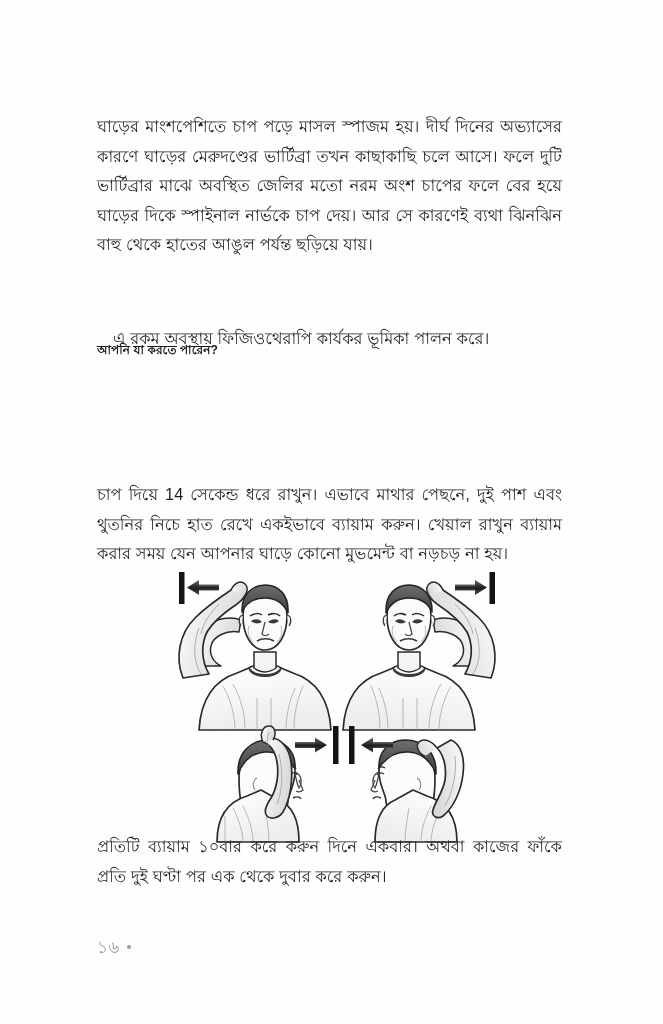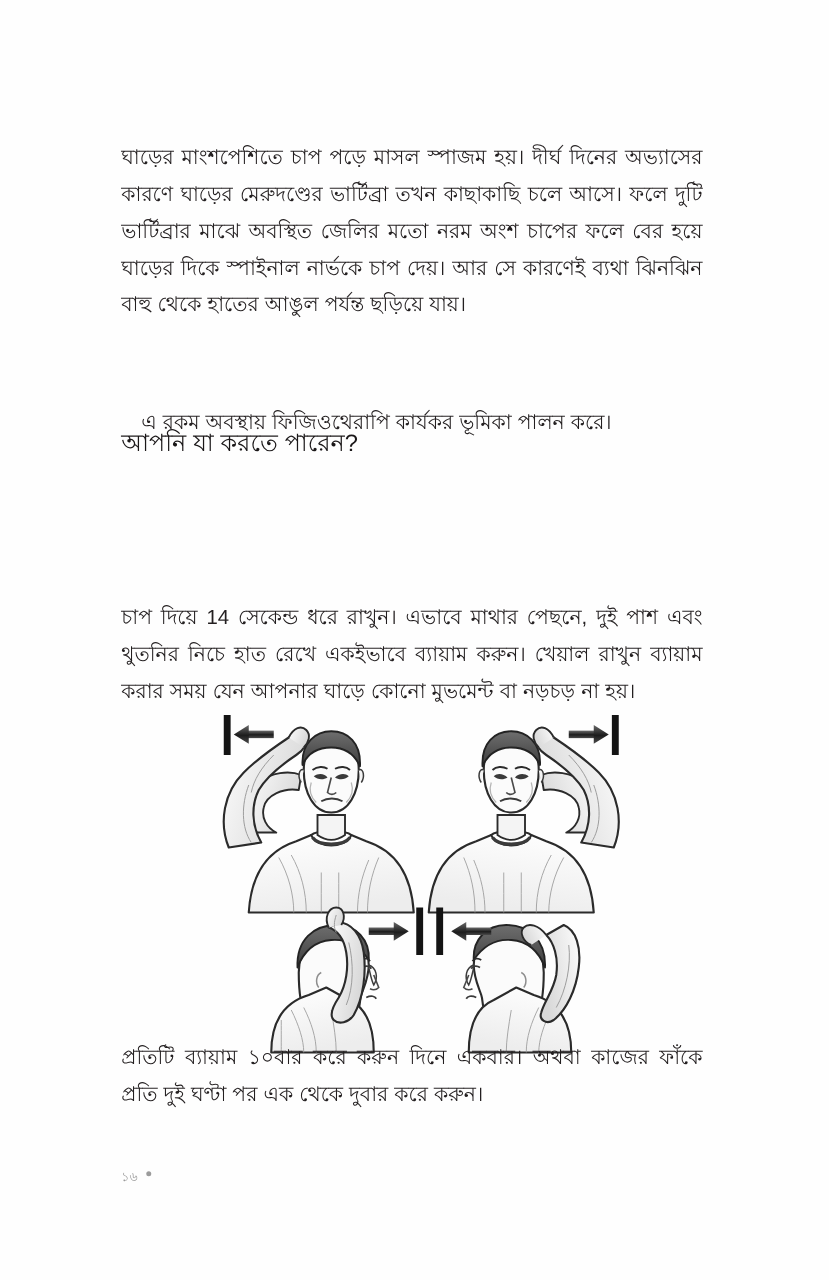--- a/index.html
+++ b/index.html
@@ -56,23 +56,23 @@
     width: 465px;
     margin-top: 36px;
   }
 
   .section-heading {
     position: absolute;
     top: 327px;
     left: 0;
     width: 465px;
     font-family: "Liberation Sans", "DejaVu Sans", sans-serif;
-    font-size: 19px;
+    font-size: 12px;
     line-height: 26px;
-    font-weight: normal;
+    font-weight: bold;
     color: #1a1718;
     letter-spacing: 0.1px;
   }
 
   #para-step1 {
     position: absolute;
     top: 374px;
     left: 0;
     width: 465px;
   }
@@ -95,21 +95,21 @@
     top: 934px;
     left: 0;
     display: flex;
     align-items: baseline;
     gap: 5px;
     font-family: "Liberation Sans", "DejaVu Sans", sans-serif;
     font-size: 14.5px;
     color: #9b9b9b;
     letter-spacing: 0.2px;
   }
-  .footer .page-num { font-size: 10px; }
+  .footer .page-num { font-size: 17px; }
   .footer .dot {
     display: inline-block;
     width: 4px;
     height: 4px;
     border-radius: 50%;
     background: #9b9b9b;
     position: relative;
     top: -4px;
     margin: 0 2px;
   }

